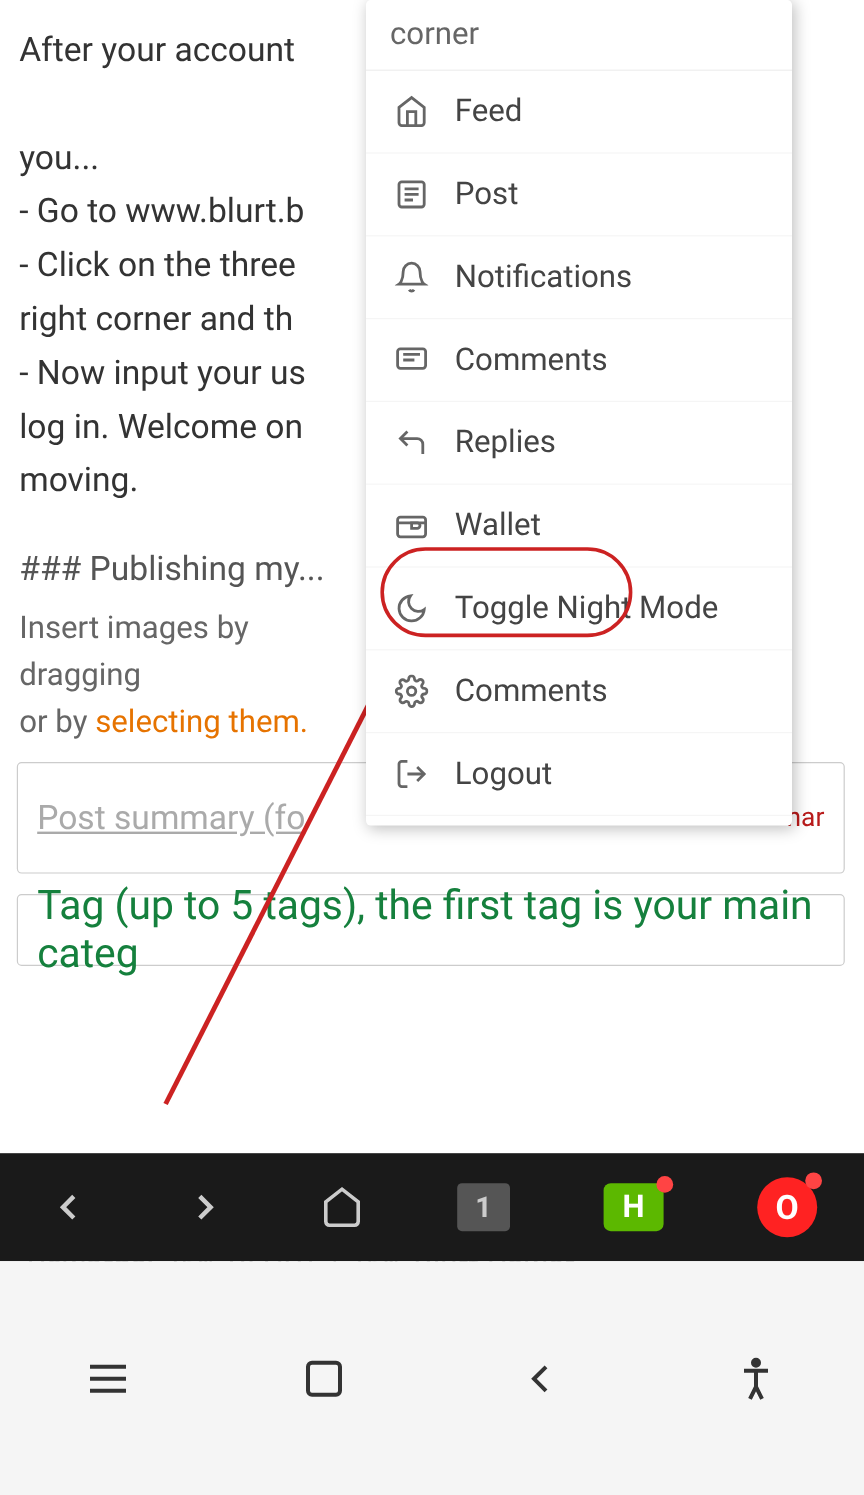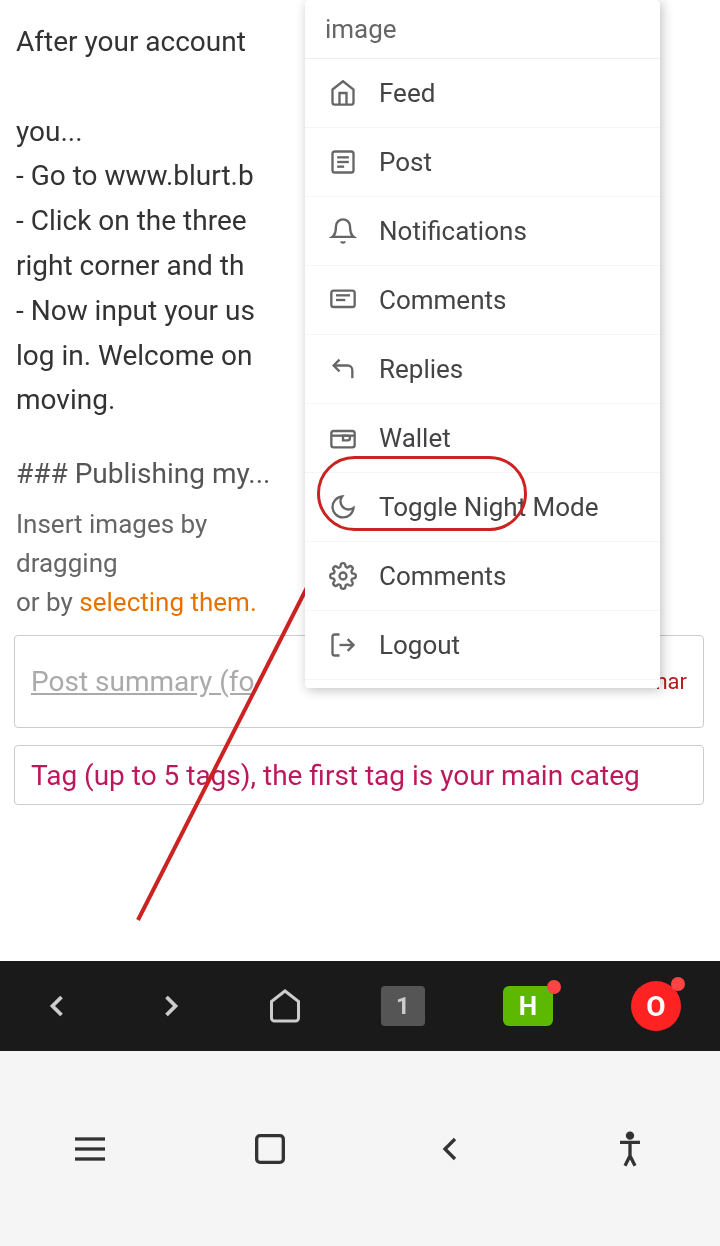--- a/index.html
+++ b/index.html
@@ -208,37 +208,37 @@
       <span style="color:#e67300;">selecting them.</span>
     </div>
   </div>
 
   <div style="position:absolute; top:635px; left:14px; width:690px; height:93px; border:1.5px solid #ccc; border-radius:4px; background:#fff; display:flex; align-items:center; padding:0 16px;">
     <span style="font-size:28px; color:#aaa;text-decoration:underline;">Post summary (fo</span>
     <span style="margin-left:auto; font-size:22px; color:#b91c1c;">har</span>
   </div>
 
   <div style="position:absolute; top:745px; left:14px; width:690px; height:60px; border:1.5px solid #ccc; border-radius:4px; background:#fff; display:flex; align-items:center; padding:0 16px;">
-    <span style="font-size:28px; color:#be185d;">Tag (up to 5 tags), the first tag is your main categ</span>
+    <span style="font-size:34px; color:#15803d;">Tag (up to 5 tags), the first tag is your main categ</span>
   </div>
 
   <div class="select-cover">Select a cover image:</div>
 
   <div class="rewards-text">Rewards: 25% BLURT / 75% Blurt Power</div>
 </div>
 
 <svg class="arrow-overlay" viewBox="0 0 720 1246">
 
   <line x1="355" y1="493" x2="138" y2="920" stroke="#cc2222" stroke-width="4"></line>
 
   <polygon points="355,470 342,510 368,510" fill="#cc2222"></polygon>
 </svg>
 
 <div class="dropdown-menu">
-  <div class="dropdown-header">image</div>
+  <div class="dropdown-header">corner</div>
 
   <div class="menu-item">
     <span class="icon">
       <svg width="28" height="28" viewBox="0 0 24 24" fill="none" stroke="#666" stroke-width="2">
         <path d="M3 9l9-7 9 7v11a2 2 0 01-2 2H5a2 2 0 01-2-2z"></path>
         <polyline points="9 22 9 12 15 12 15 22"></polyline>
       </svg>
     </span>
     <span>Feed</span>
   </div>

